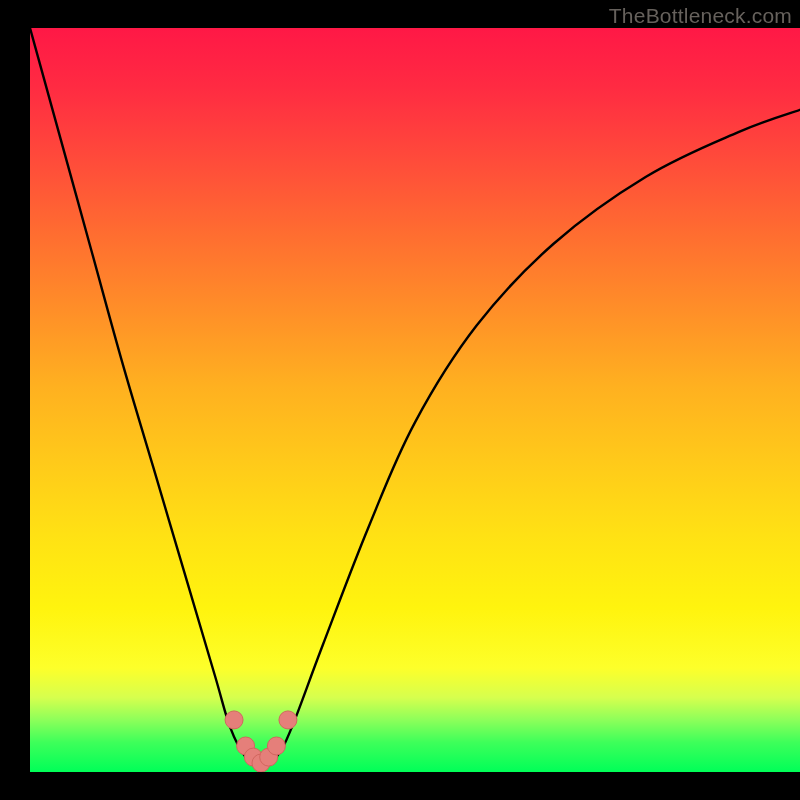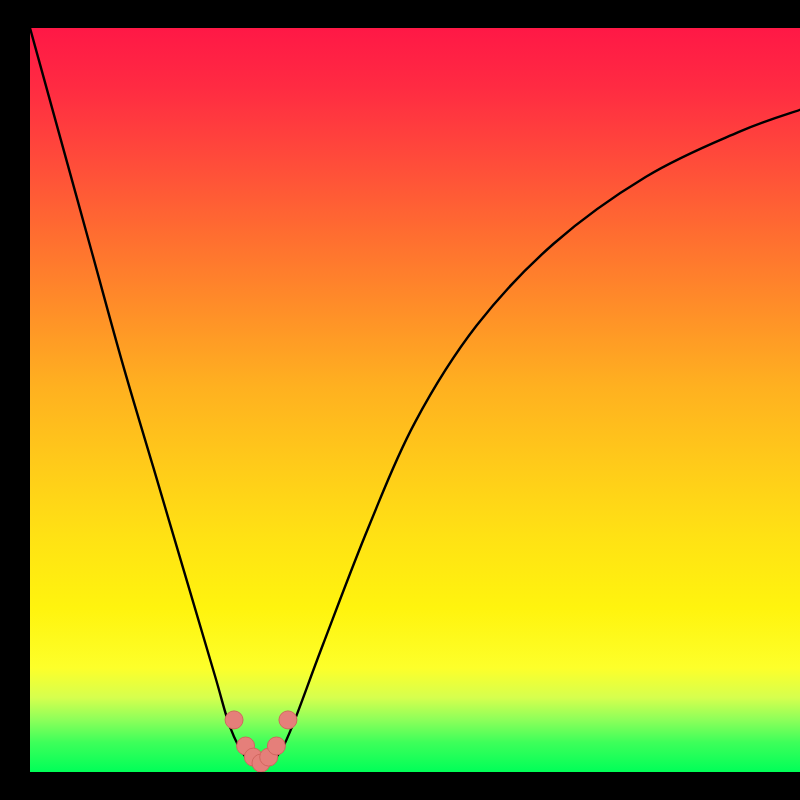--- a/index.html
+++ b/index.html
@@ -67,20 +67,21 @@
     top: 0;
     width: 770px;
     height: 744px;
     z-index: 4;
   }
 </style>
 </head>
 <body>
 
 <div class="frame">
+  <div class="watermark">TheBottleneck.com</div>
   <div class="plot">
     <svg class="curve" viewBox="0 0 770 744" preserveAspectRatio="none">
       <path id="curve-path" fill="none" stroke="#000000" stroke-width="2.4" stroke-linecap="round" stroke-linejoin="round" d="M 0 0 C 5.544 20.088000000000005, 19.712000000000003 71.424, 30.8 111.60000000000002 C 41.888 151.77600000000004, 50.512 183.02400000000006, 61.6 223.20000000000005 C 72.688 263.37600000000003, 81.312 295.9632, 92.39999999999999 334.79999999999995 C 103.48799999999999 373.63679999999994, 112.112 401.4624, 123.2 438.96000000000004 C 134.288 476.45760000000007, 142.912 505.6224, 154 543.12 C 165.088 580.6176, 176.48399999999998 619.1568, 184.79999999999998 647.28 C 193.11599999999999 675.4032, 194.656 684.6288, 200.20000000000002 699.36 C 205.74400000000003 714.0912000000001, 210.05600000000004 721.7544, 215.60000000000002 729.12 C 221.144 736.4856, 225.45600000000002 740.28, 231 740.28 C 236.54399999999998 740.28, 240.856 736.4856, 246.4 729.12 C 251.94400000000002 721.7544, 253.484 719.448, 261.8 699.36 C 270.116 679.272, 278.74 653.6784, 292.6 617.52 C 306.46000000000004 581.3616, 322.168 538.6560000000001, 338.8 498.48 C 355.432 458.30400000000003, 365.596 430.47839999999997, 385 394.32 C 404.404 358.1616, 421.652 329.74080000000004, 446.59999999999997 297.6 C 471.54799999999994 265.4592, 493.108 242.544, 523.6 215.76 C 554.092 188.97599999999997, 582.736 168.88799999999995, 616 148.79999999999995 C 649.264 128.71199999999996, 680.68 116.21279999999996, 708.4 104.15999999999997 C 736.12 92.10719999999998, 758.912 85.85760000000002, 770 81.84000000000003"></path>
     </svg>
     <svg class="markers" viewBox="0 0 770 744" preserveAspectRatio="none">
       <g id="marker-group">
           <circle cx="204.05" cy="691.92" r="9" fill="#e57f7a" stroke="#d2665f" stroke-width="1"></circle>
           <circle cx="215.60000000000002" cy="717.96" r="9" fill="#e57f7a" stroke="#d2665f" stroke-width="1"></circle>
           <circle cx="223.29999999999998" cy="729.12" r="9" fill="#e57f7a" stroke="#d2665f" stroke-width="1"></circle>
           <circle cx="231" cy="735.072" r="9" fill="#e57f7a" stroke="#d2665f" stroke-width="1"></circle>

